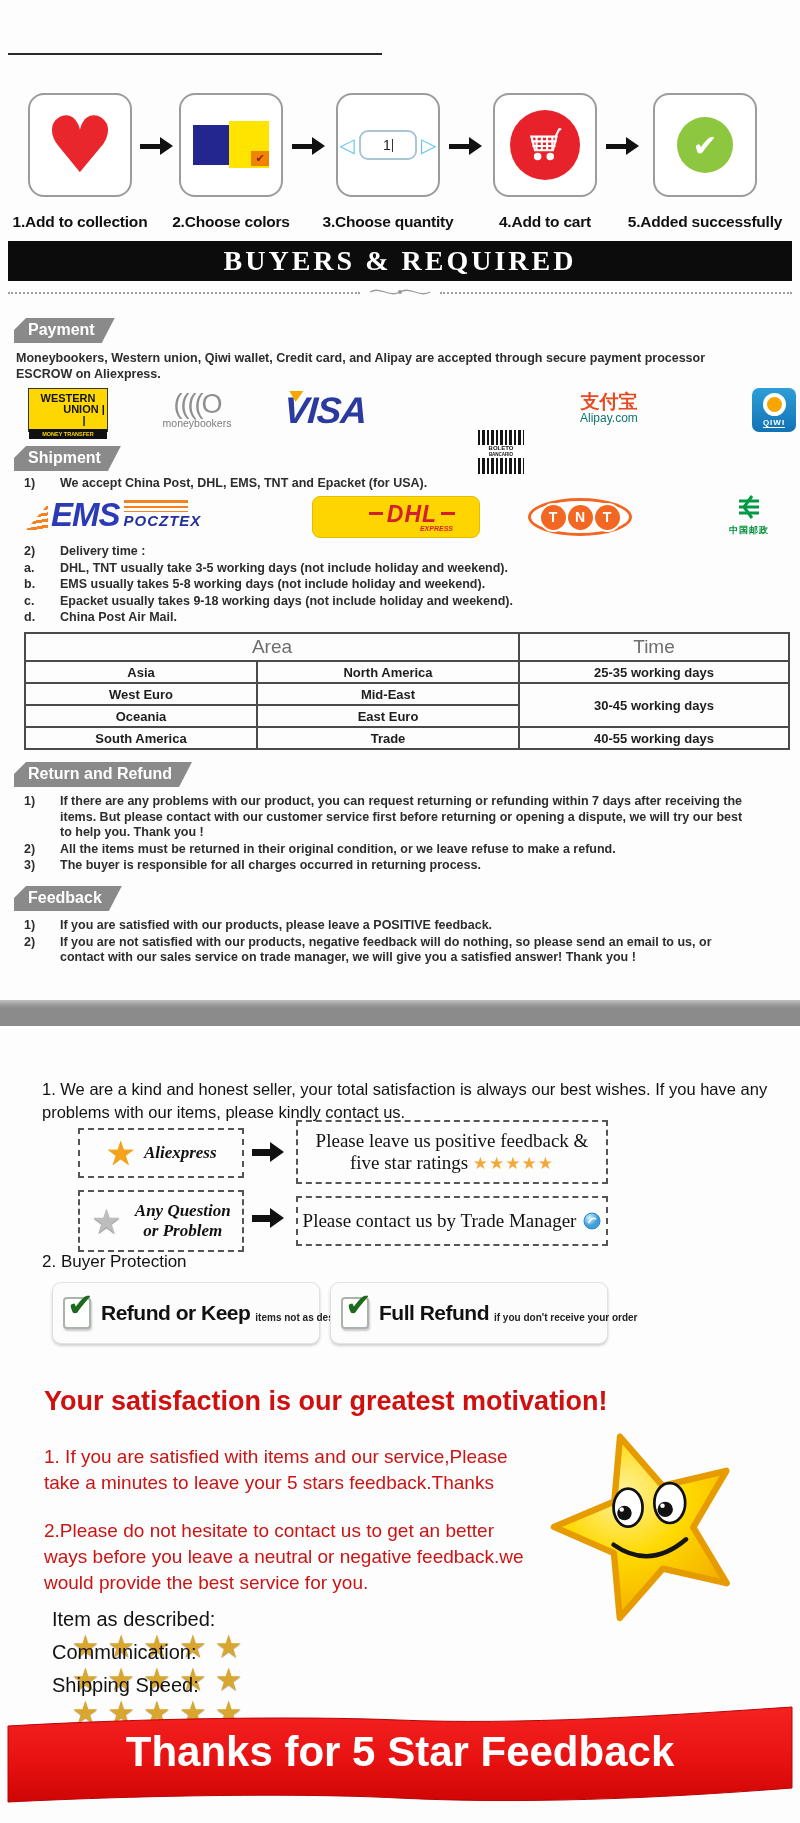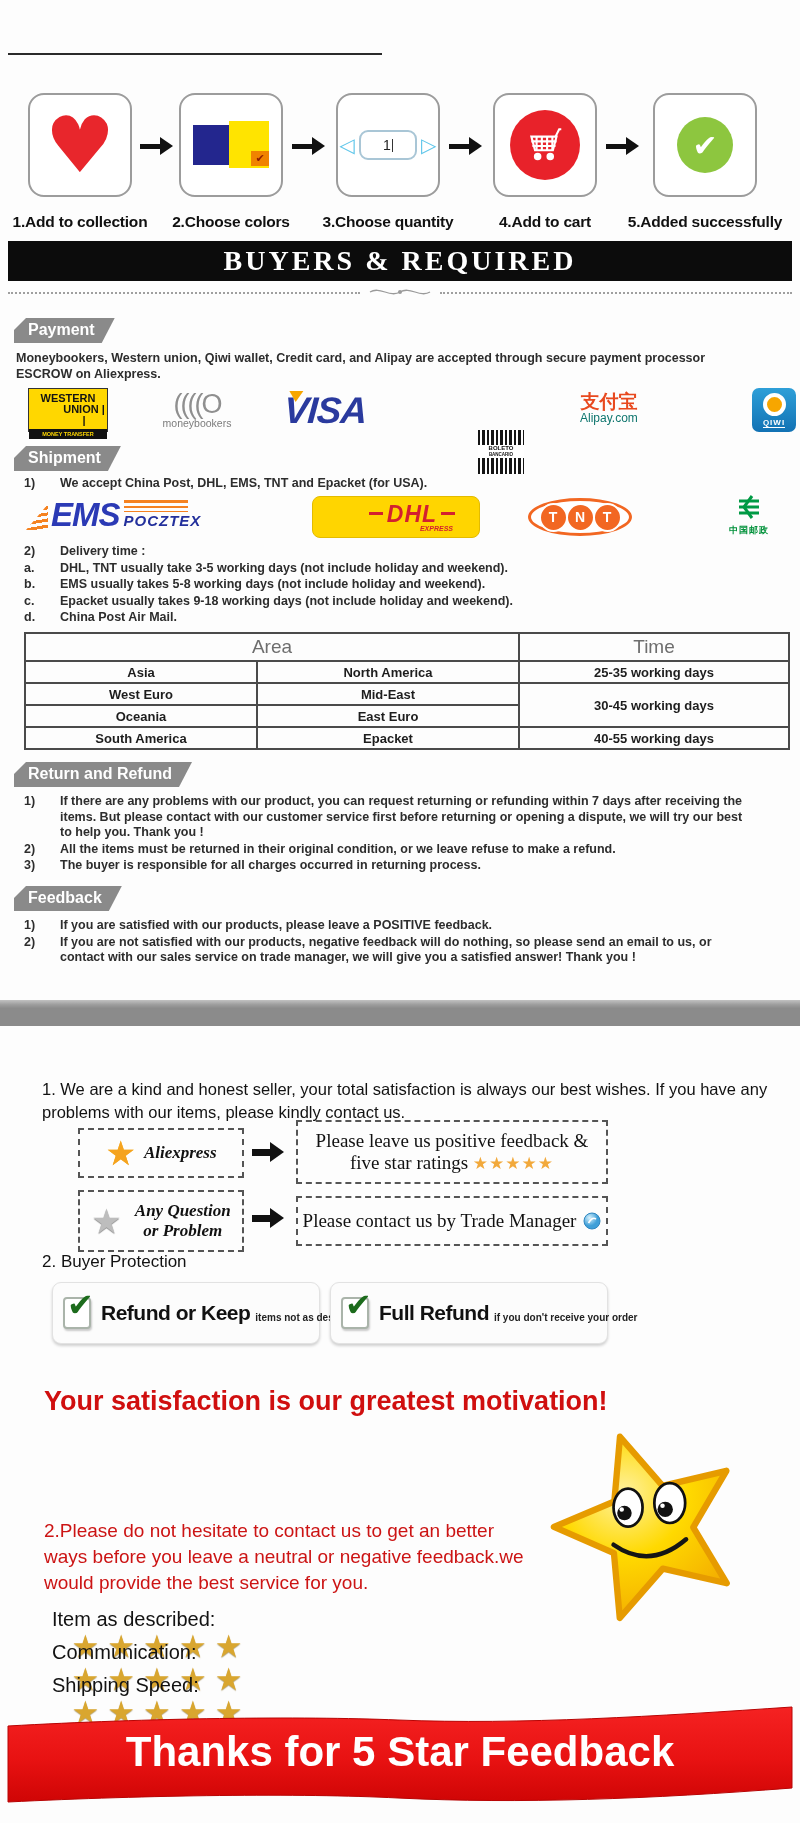--- a/index.html
+++ b/index.html
@@ -323,21 +323,21 @@
       <td>West Euro</td>
       <td>Mid-East</td>
       <td rowspan="2">30-45  working days</td>
     </tr>
     <tr>
       <td>Oceania</td>
       <td>East Euro</td>
     </tr>
     <tr>
       <td>South America</td>
-      <td>Epacket</td>
+      <td>Trade</td>
       <td>40-55 working days</td>
     </tr>
   </tbody>
     </table>
 
   <div class="abs badge" style="left:14px;top:762px;">Return and Refund</div>
   <div class="abs" style="left:24px;top:794px;">
     <div class="lrow">
         <span class="lnum">1)</span>
         <span class="ltxt">If there are any problems with our product, you can request returning or refunding within 7 days after receiving the
@@ -424,20 +424,22 @@
   </div>
   <div class="abs pbox" style="left:330px;top:1282px;width:278px;height:62px;">
     <span class="pcheck">
         <span class="glyph">✔</span>
       </span>
     <span class="ptitle">Full Refund</span>
     <span class="pnote">if you don't receive your order</span>
   </div>
 
   <div class="abs mhead" style="left:44px;top:1386px;">Your satisfaction is our greatest motivation!</div>
+  <div class="abs mpoint" style="left:44px;top:1444px;width:560px;">1. If you are satisfied with items and our service,Please
+take a minutes to leave your 5 stars feedback.Thanks</div>
   <div class="abs mpoint" style="left:44px;top:1518px;width:560px;">2.Please do not hesitate to contact us to get an better
 ways before you leave a neutral or negative feedback.we
 would provide the best service for you.</div>
 
   <div class="abs" style="left:512px;top:1418px;">
     <svg width="272" height="210" viewBox="0 0 300 220">
       <defs>
         <radialGradient id="starg" cx="42%" cy="32%" r="80%">
           <stop offset="0%" stop-color="#fff2a0"></stop>
             <stop offset="45%" stop-color="#ffd900"></stop>

